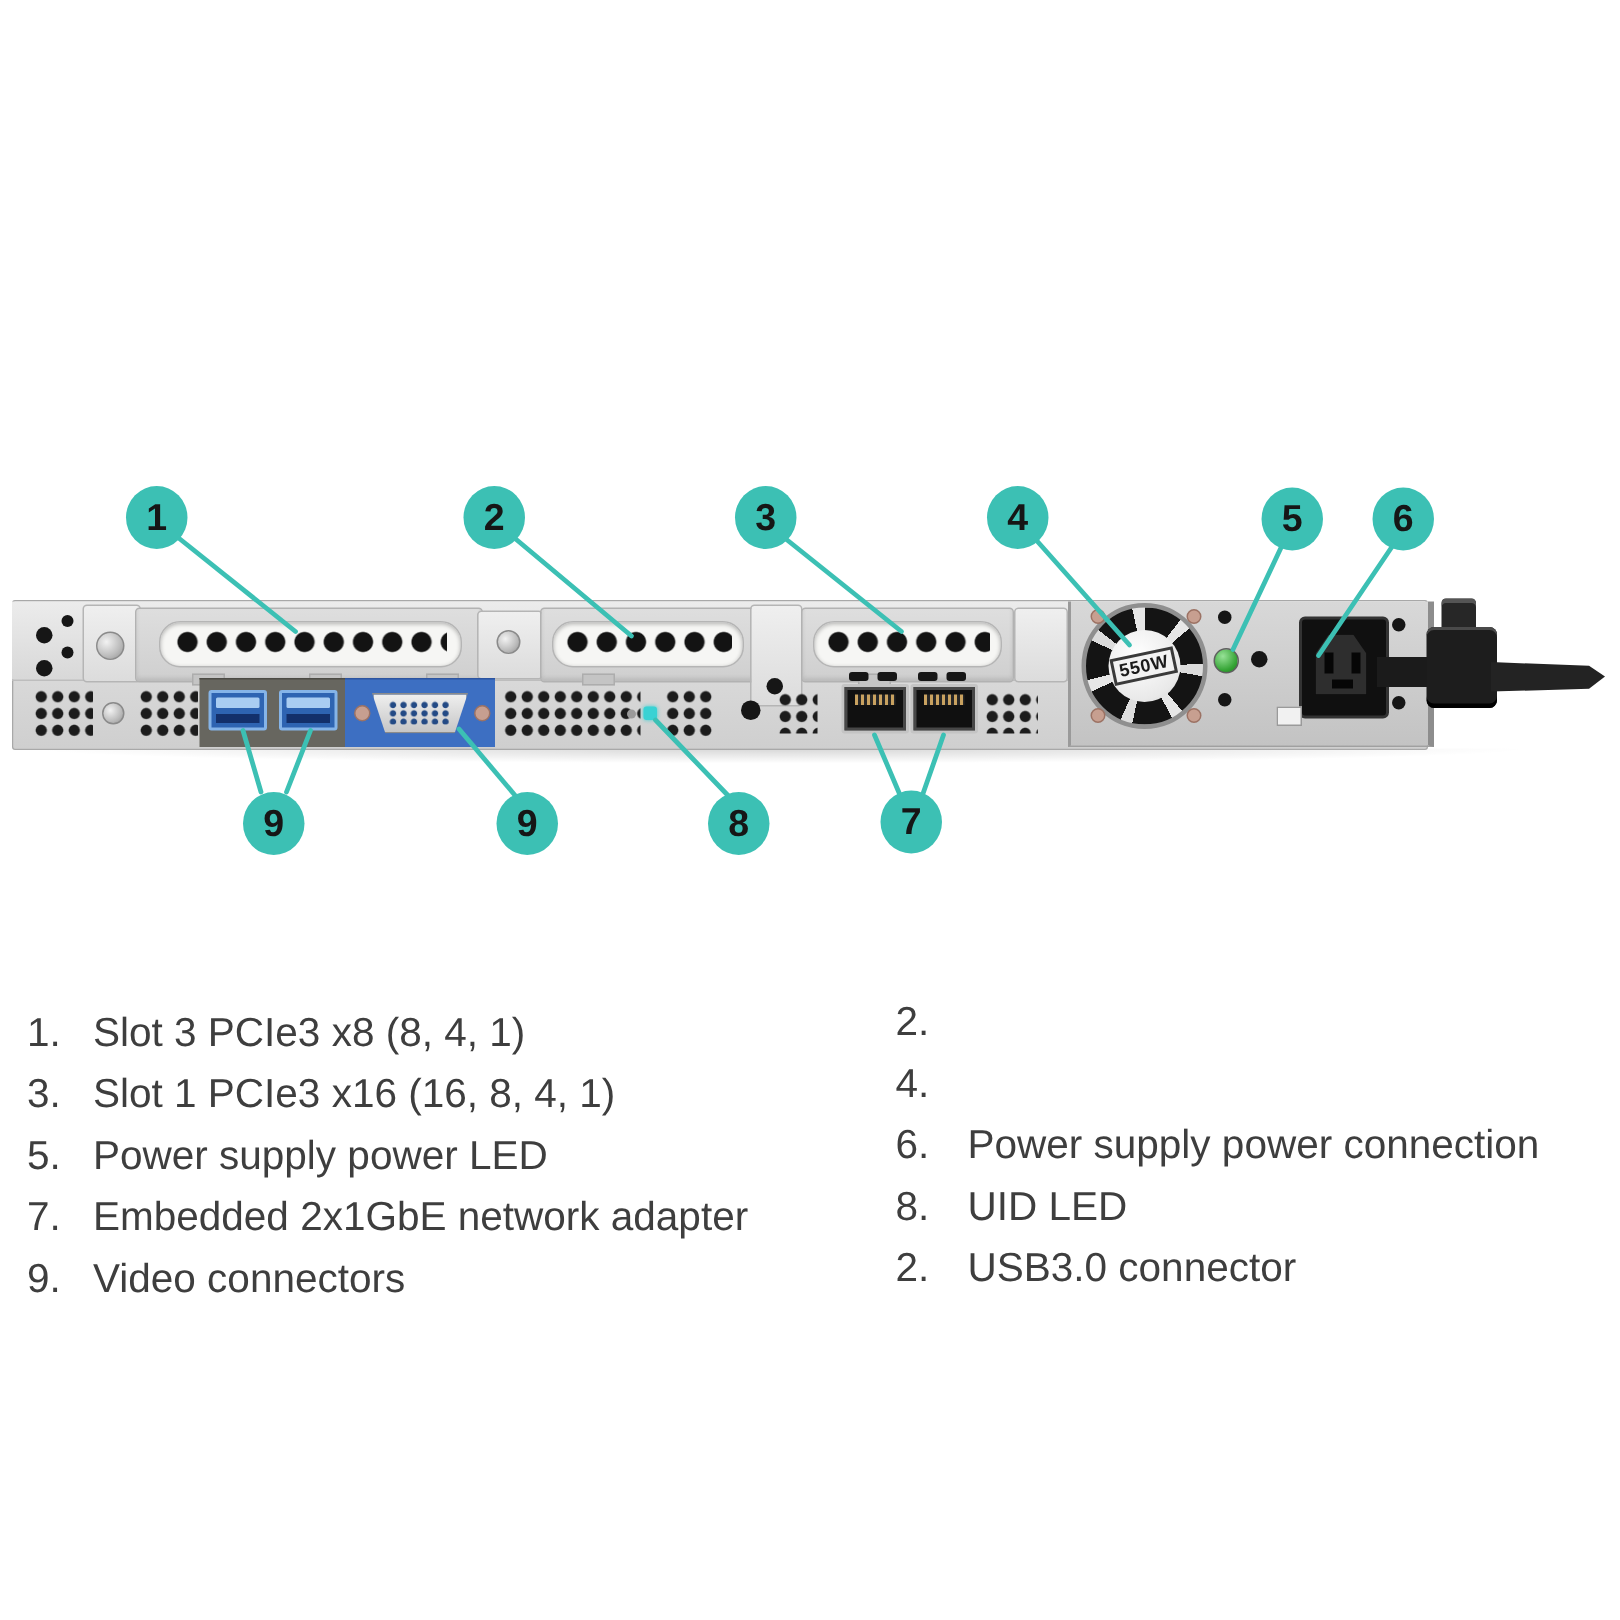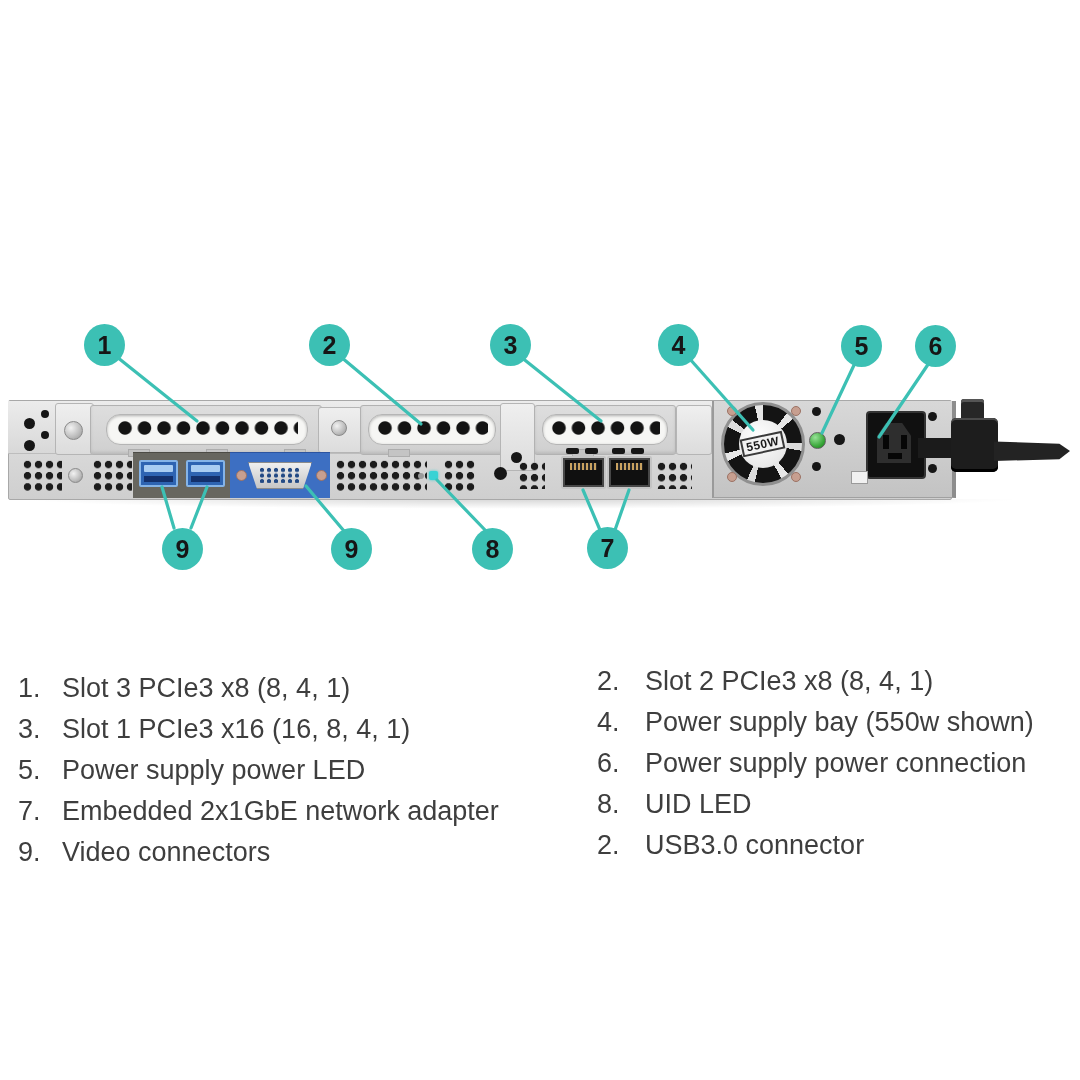--- a/index.html
+++ b/index.html
@@ -259,25 +259,23 @@
     </div>
     <div class="leg-row">
       <span class="leg-num">9.</span>
       <span class="leg-text">Video connectors</span>
     </div>
   </div>
 
   <div class="leg-col right">
     <div class="leg-row">
       <span class="leg-num">2.</span>
-      <span class="leg-text">Slot 2 PCIe3 x8 (8, 4, 1)</span>
     </div>
     <div class="leg-row">
       <span class="leg-num">4.</span>
-      <span class="leg-text">Power supply bay (550w shown)</span>
     </div>
     <div class="leg-row">
       <span class="leg-num">6.</span>
       <span class="leg-text">Power supply power connection</span>
     </div>
     <div class="leg-row">
       <span class="leg-num">8.</span>
       <span class="leg-text">UID LED</span>
     </div>
     <div class="leg-row">

